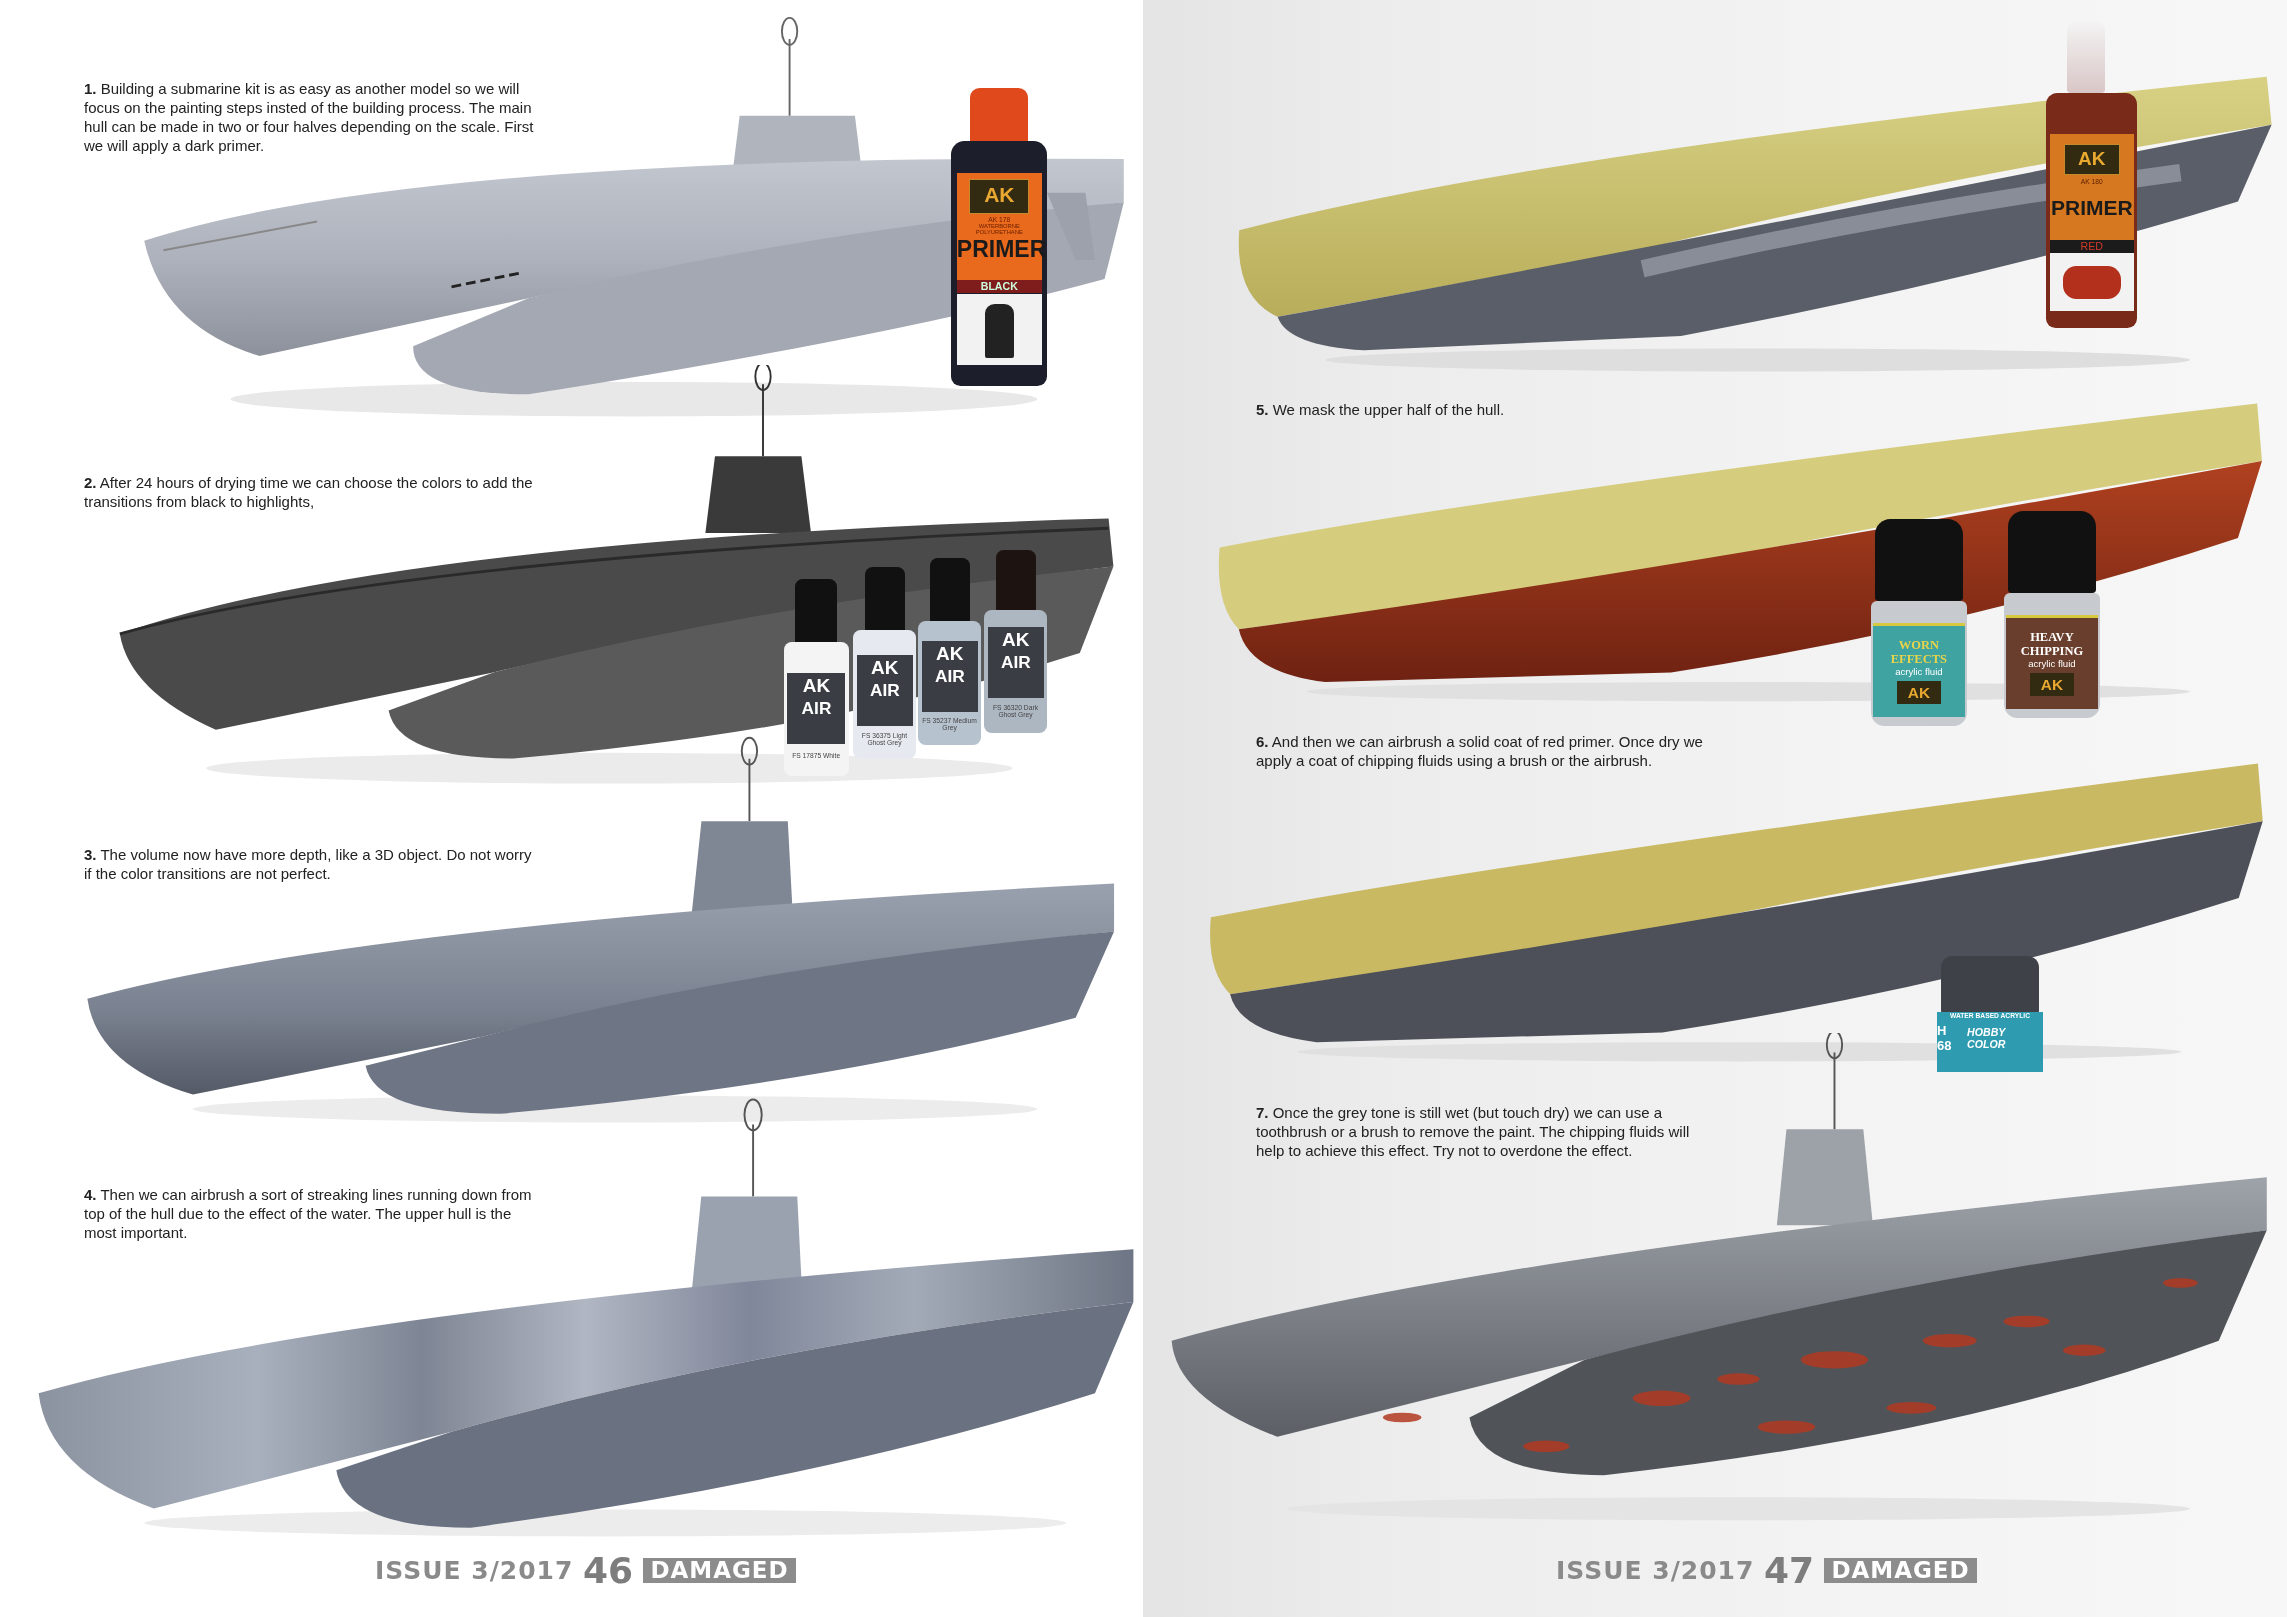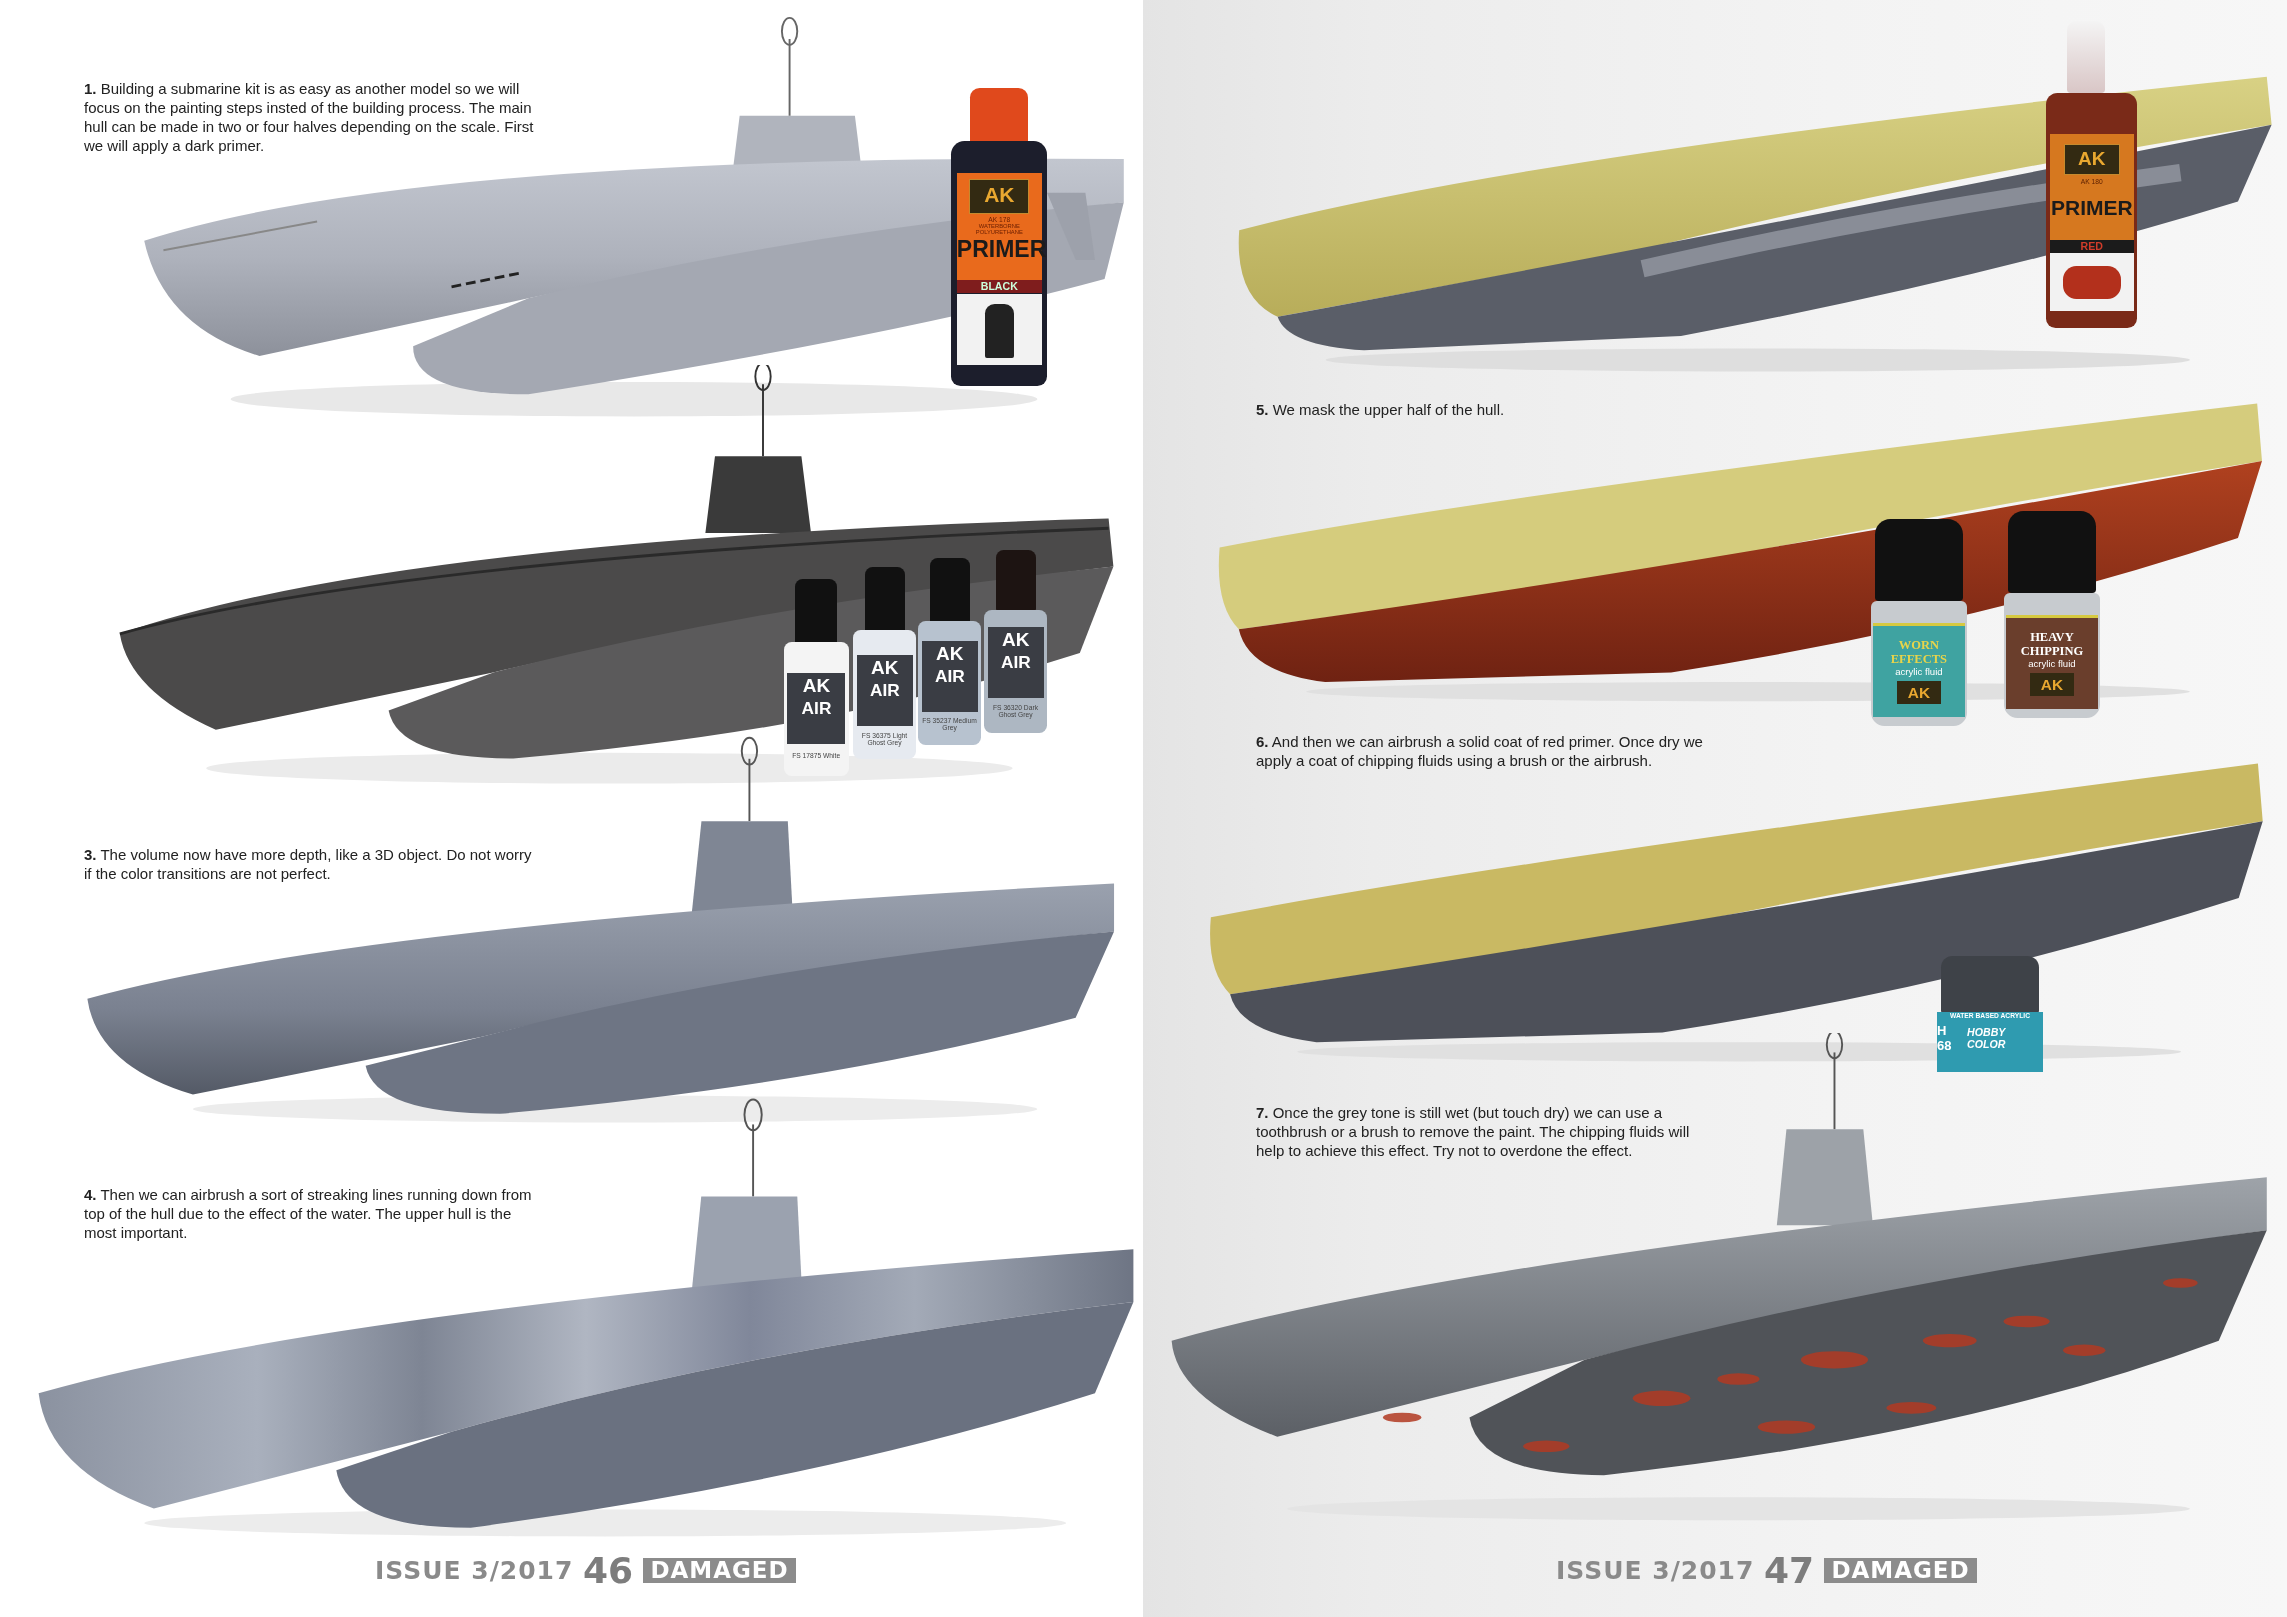--- a/index.html
+++ b/index.html
@@ -58,20 +58,24 @@
       <div style="font-size:6.7px;color:#6a1e00;text-align:center;margin-top:1.9px;">AK 178</div>
       <div style="font-size:5.8px;color:#6a1e00;text-align:center;">WATERBORNE POLYURETHANE</div>
       <div style="font-size:23px;font-weight:bold;color:#1b1b1b;text-align:center;line-height:23px;margin-top:3.8px;">PRIMER</div>
     </div>
     <div style="position:absolute;left:5.8px;top:192px;width:85px;height:13.4px;background:#7f1d1d;color:#cfd;font-size:10.6px;font-weight:bold;text-align:center;line-height:13.4px;">BLACK</div>
     <div style="position:absolute;left:5.8px;top:206px;width:85px;height:71px;background:#f2f2f2;">
       <div style="margin:9.6px auto 0;width:29px;height:54px;background:#222;border-radius:9.6px 9.6px 1.9px 1.9px;"></div>
     </div>
   </div>
 
+  <div class="caption" style="left:84px;top:473px;">
+    <b>2.</b>
+    <span>After 24 hours of drying time we can choose the colors to add the transitions from black to highlights,</span>
+  </div>
 
   <svg class="sub" style="left:110px;top:365px;" width="1018" height="432" viewBox="0 0 1060 450">
     <ellipse cx="520" cy="420" rx="420" ry="16" fill="#ebebeb"></ellipse>
     <line x1="680" y1="20" x2="680" y2="95" stroke="#333" stroke-width="2"></line>
     <ellipse cx="680" cy="12" rx="8" ry="14" fill="none" stroke="#333" stroke-width="2"></ellipse>
     <path d="M630 95 L720 95 L730 175 L620 175 Z" fill="#3a3a3a"></path>
     <path d="M10 280 Q300 180 1040 160 L1045 210 Q700 250 400 320 L110 380 Q20 340 10 280 Z" fill="#4b4a4a"></path>
     <path d="M400 320 Q700 245 1045 210 L1010 300 Q760 380 420 410 Q300 410 290 360 Z" fill="#5b5a5b"></path>
     <path d="M10 280 Q300 200 1040 170" stroke="#2a2a2a" stroke-width="3" fill="none"></path>
   </svg>
@@ -184,21 +188,21 @@
   </svg>
 
   <div style="position:absolute;left:903px;top:21px;width:91px;height:307px;">
     <div style="position:absolute;left:21px;top:0;width:38px;height:72px;background:linear-gradient(#f4f4f4,#d9c6c6);border-radius:9.6px 9.6px 3.8px 3.8px;"></div>
     <div style="position:absolute;left:0;top:72px;width:91px;height:235px;background:#7a2a18;border-radius:11.5px 11.5px 9.6px 9.6px;"></div>
     <div style="position:absolute;left:3.8px;top:113px;width:84px;height:106px;background:#d6781f;">
       <div style="margin:9.6px auto 0;width:54px;height:29px;background:#332a12;border:1.9px solid #c58a2e;color:#e9a830;font-weight:bold;font-size:19px;text-align:center;line-height:27px;">AK</div>
       <div style="font-size:6.7px;color:#5a1e00;text-align:center;margin-top:3.8px;">AK 180</div>
       <div style="font-size:21px;font-weight:bold;color:#1b1b1b;text-align:center;margin-top:11.5px;line-height:21px;">PRIMER</div>
     </div>
-    <div style="position:absolute;left:3.8px;top:219px;width:84px;height:14px;background:#1b1b1b;color:#d03c2a;font-size:10.6px;font-weight:bold;text-align:center;line-height:13.4px;">RED</div>
+    <div style="position:absolute;left:3.8px;top:219px;width:84px;height:14px;background:#1b1b1b;color:#d03c2a;font-size:10.6px;font-weight:normal;text-align:center;line-height:13.4px;">RED</div>
     <div style="position:absolute;left:3.8px;top:232px;width:84px;height:58px;background:#f2f2f2;">
       <div style="margin:13.4px auto 0;width:58px;height:33px;background:#b3301c;border-radius:13.4px;"></div>
     </div>
   </div>
 
   <div class="caption" style="left:113px;top:400px;">
     <b>5.</b>
     <span>We mask the upper half of the hull.</span>
   </div>
 

